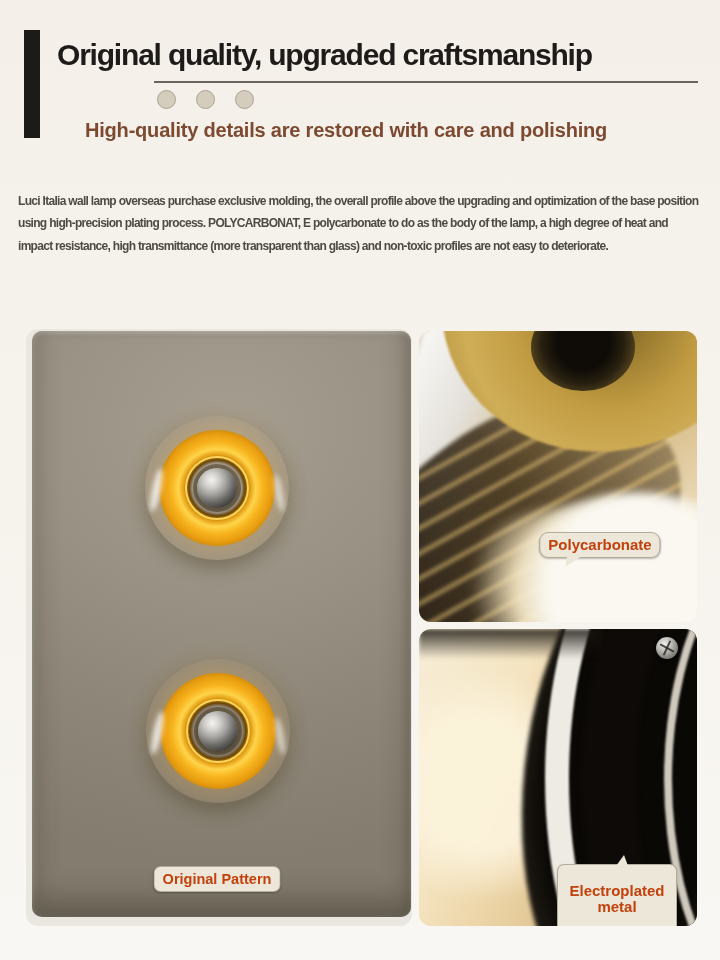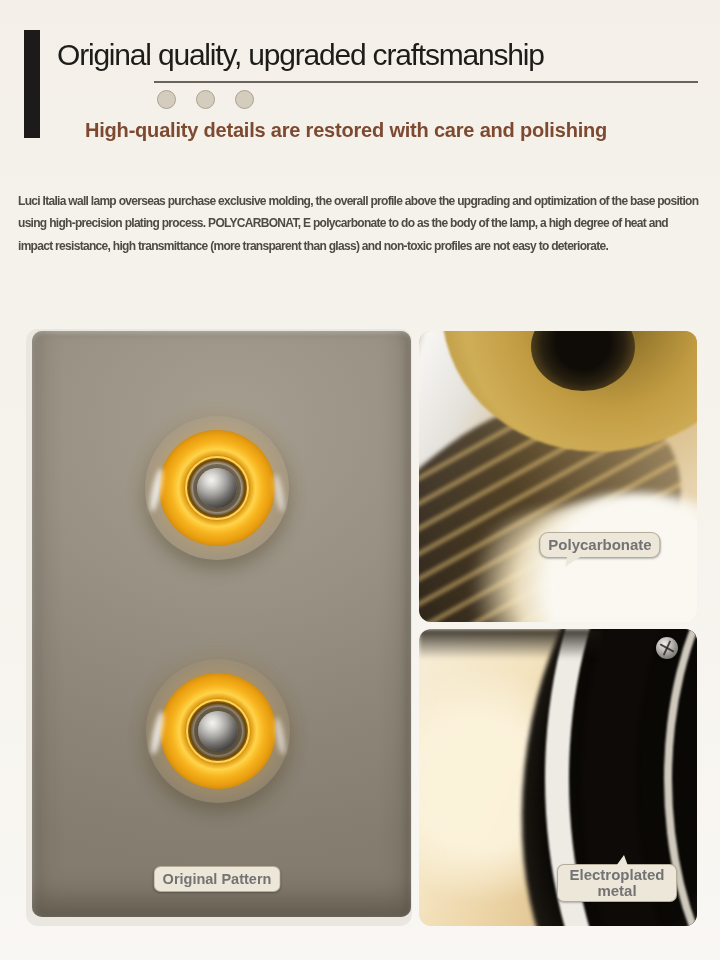--- a/index.html
+++ b/index.html
@@ -4,21 +4,21 @@
 <style>
   * { margin:0; padding:0; box-sizing:border-box; }
   html,body { width:720px; }
   body { font-family:"Liberation Sans", sans-serif; }
   .page { position:relative; width:720px; height:960px; overflow:hidden;
           background:linear-gradient(180deg,#f4f0e9 0%,#f6f3ed 50%,#f9f7f3 100%); }
 
   
   .accent-bar { position:absolute; left:24px; top:30px; width:16px; height:108px; background:#1c1b19; }
   .title { position:absolute; left:57px; top:36px; width:640px;
-           font-size:30px; line-height:38px; font-weight:400; letter-spacing:-1.2px; color:#1d1c1a; }
+           font-size:30px; line-height:38px; font-weight:700; letter-spacing:-1.2px; color:#1d1c1a; }
   .divider { position:absolute; left:154px; top:81px; width:544px; height:2px; background:#6a645c; }
   .dots { position:absolute; left:157px; top:90px; display:flex; gap:20px; }
   .dot { width:19px; height:19px; border-radius:50%; background:#d4ccbd; border:1px solid #aaa291; }
   .subtitle { position:absolute; left:85px; top:118px; width:612px; text-align:left;
               font-size:20px; line-height:24px; font-weight:700; letter-spacing:-0.2px; color:#7d4a31; }
 
   
   .description { position:absolute; left:18px; top:190px; width:684px;
                  font-size:12px; line-height:22.4px; font-weight:700; letter-spacing:-0.7px; color:#4e4a45; }
 
@@ -99,27 +99,27 @@
   .screw { left:237px; top:8px; width:22px; height:22px; border-radius:50%;
     background:radial-gradient(circle at 38% 32%, #f0efec 0%, #c6c4bf 30%, #8e8c87 62%, #55534e 100%);
     box-shadow:0 1px 3px rgba(0,0,0,.5); }
   .screw::before, .screw::after { content:""; position:absolute; left:3px; top:10px; width:16px; height:2px;
     background:rgba(40,38,34,.8); border-radius:1px; }
   .screw::before { transform:rotate(28deg); }
   .screw::after  { transform:rotate(115deg); }
 
   
   .tag { position:absolute; background:#ece7d8; border:1px solid rgba(125,115,92,.5); border-radius:7px;
-         padding:4px 8px; font-size:15px; line-height:16px; font-weight:700; color:#737373;
+         padding:4px 8px; font-size:15px; line-height:16px; font-weight:700; color:#c2410c;
          text-align:center; white-space:nowrap; box-shadow:0 1px 2px rgba(0,0,0,.25); }
   .tag-main { left:191px; top:537px; transform:translateX(-50%); font-size:14.5px; }
   .tag-poly { left:181px; top:201px; transform:translateX(-50%); border-radius:9px; }
   .tag-poly::after { content:""; position:absolute; left:26px; bottom:-11px; width:0; height:0;
     border-left:14px solid #ece7d8; border-bottom:13px solid transparent; transform:rotate(10deg); }
-  .tag-metal { left:198px; top:235px; transform:translateX(-50%); white-space:normal; width:120px; padding:2px 6px; }
+  .tag-metal { left:198px; top:235px; transform:translateX(-50%); white-space:normal; width:120px; padding:18px 6px; }
   .tag-metal::before { content:""; position:absolute; left:58px; top:-10px; width:0; height:0;
     border-left:8px solid transparent; border-right:4px solid transparent; border-bottom:11px solid #ece7d8; }
 </style>
 </head>
 <body>
 
 <div class="page">
 
   <div class="accent-bar"></div>
   <h1 class="title">Original quality, upgraded craftsmanship</h1>

